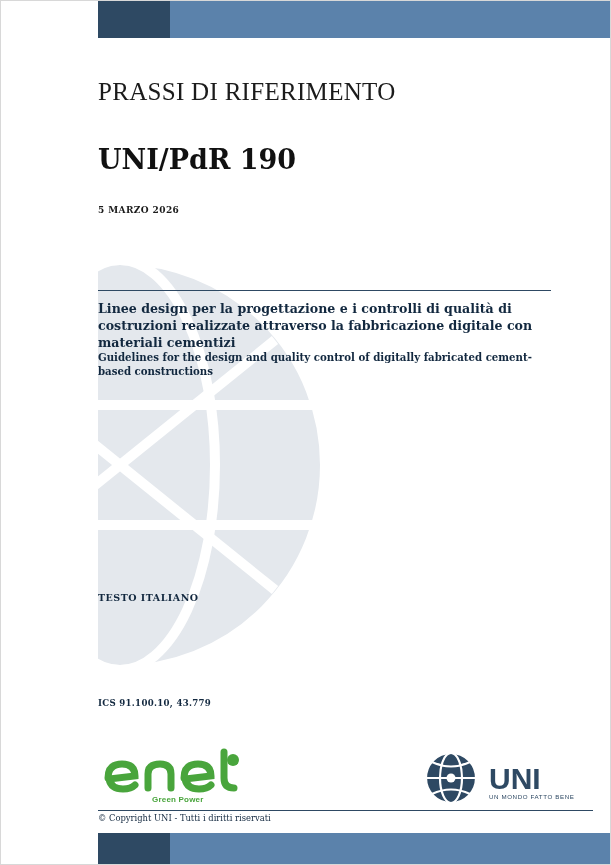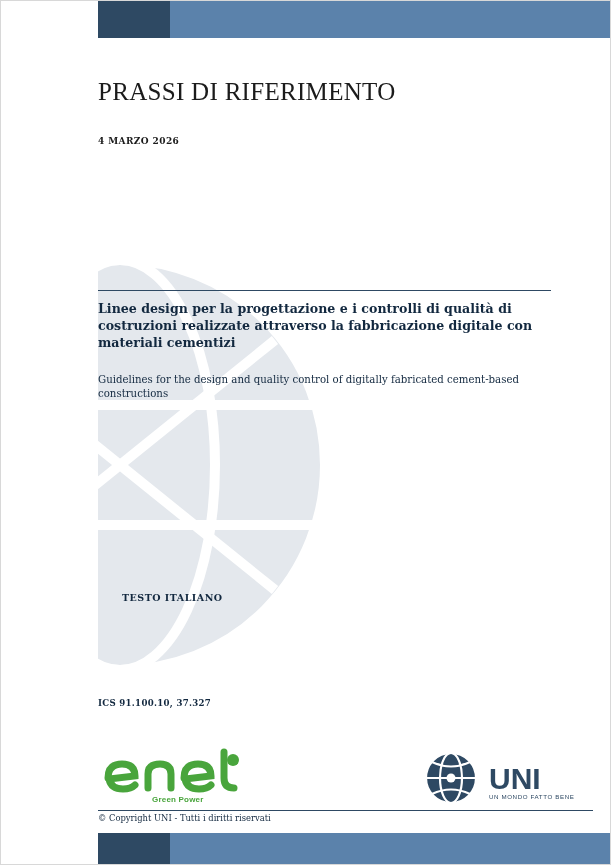--- a/index.html
+++ b/index.html
@@ -97,34 +97,34 @@
     font-size: 12.6px;
     font-weight: bold;
     line-height: 1.36;
     color: #12283f;
     font-family: "DejaVu Serif", serif;
   }
   .title-en {
     font-size: 10.2px;
     line-height: 1.36;
     color: #12283f;
-    margin-top: 22px;
-    font-family: "DejaVu Serif", serif;
+    margin-top: 0;
+    font-family: "DejaVu Serif", serif;
+    font-weight: bold;
   }
 
   .testo-italiano {
     position: absolute;
     left: 98px;
     top: 592px;
     font-size: 9.5px;
     font-weight: bold;
     letter-spacing: 0.5px;
     color: #12283f;
     font-family: "DejaVu Serif", serif;
-    padding-left: 24px;
   }
   .ics {
     position: absolute;
     left: 98px;
     top: 698px;
     font-size: 8.6px;
     font-weight: bold;
     letter-spacing: 0.3px;
     color: #12283f;
     font-family: "DejaVu Serif", serif;
@@ -223,31 +223,32 @@
       </g>
     </svg>
   </div>
 
   <div class="topbar topbar-dark"></div>
   <div class="topbar topbar-mid"></div>
   <div class="topbar topbar-light"></div>
 
   <div class="content">
     <div class="doc-kind">PRASSI DI RIFERIMENTO</div>
-    <div class="doc-date">4 MARZO 2026</div>
+    <div class="doc-number">UNI/PdR 190</div>
+    <div class="doc-date">5 MARZO 2026</div>
   </div>
 
   <div class="title-block">
     <div class="title-rule"></div>
     <div class="title-it">Linee design per la progettazione e i controlli di qualità di costruzioni realizzate attraverso la fabbricazione digitale con materiali cementizi</div>
     <div class="title-en">Guidelines for the design and quality control of digitally fabricated cement-based constructions</div>
   </div>
 
   <div class="testo-italiano">TESTO ITALIANO</div>
-  <div class="ics">ICS 91.100.10, 37.327</div>
+  <div class="ics">ICS 91.100.10, 43.779</div>
 
   <div class="logo-enel">
     <svg width="190" height="48" viewBox="0 0 190 48" aria-hidden="true">
       <g fill="none" stroke="#49a53c" stroke-width="7" stroke-linecap="round">
         <path d="M8 30 q0 -14 14 -14 q13 0 13 12 l-26 3 q2 10 14 10 q8 0 12 -4"></path>
         <path d="M48 40 v-14 q0 -10 12 -10 q11 0 11 10 v14"></path>
         <path d="M84 30 q0 -14 14 -14 q13 0 13 12 l-26 3 q2 10 14 10 q8 0 12 -4"></path>
         <path d="M124 4 v26 q0 10 10 10"></path>
       </g>
       <circle cx="133" cy="12" r="6" fill="#49a53c"></circle>

